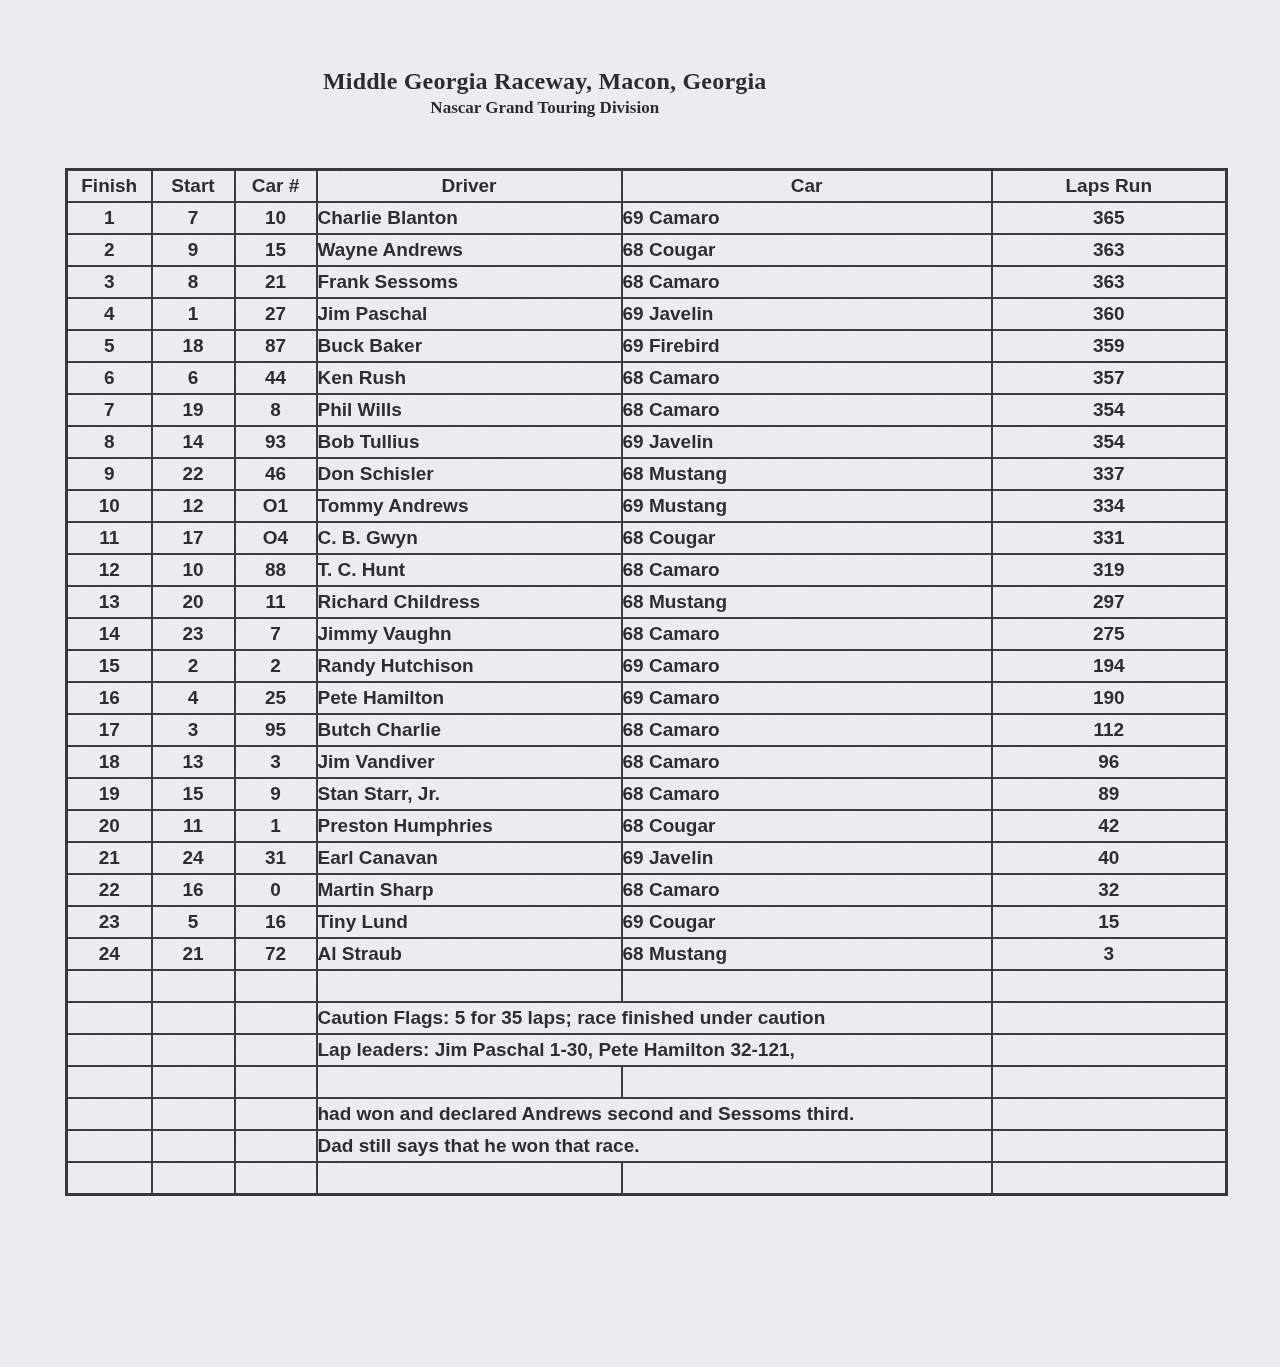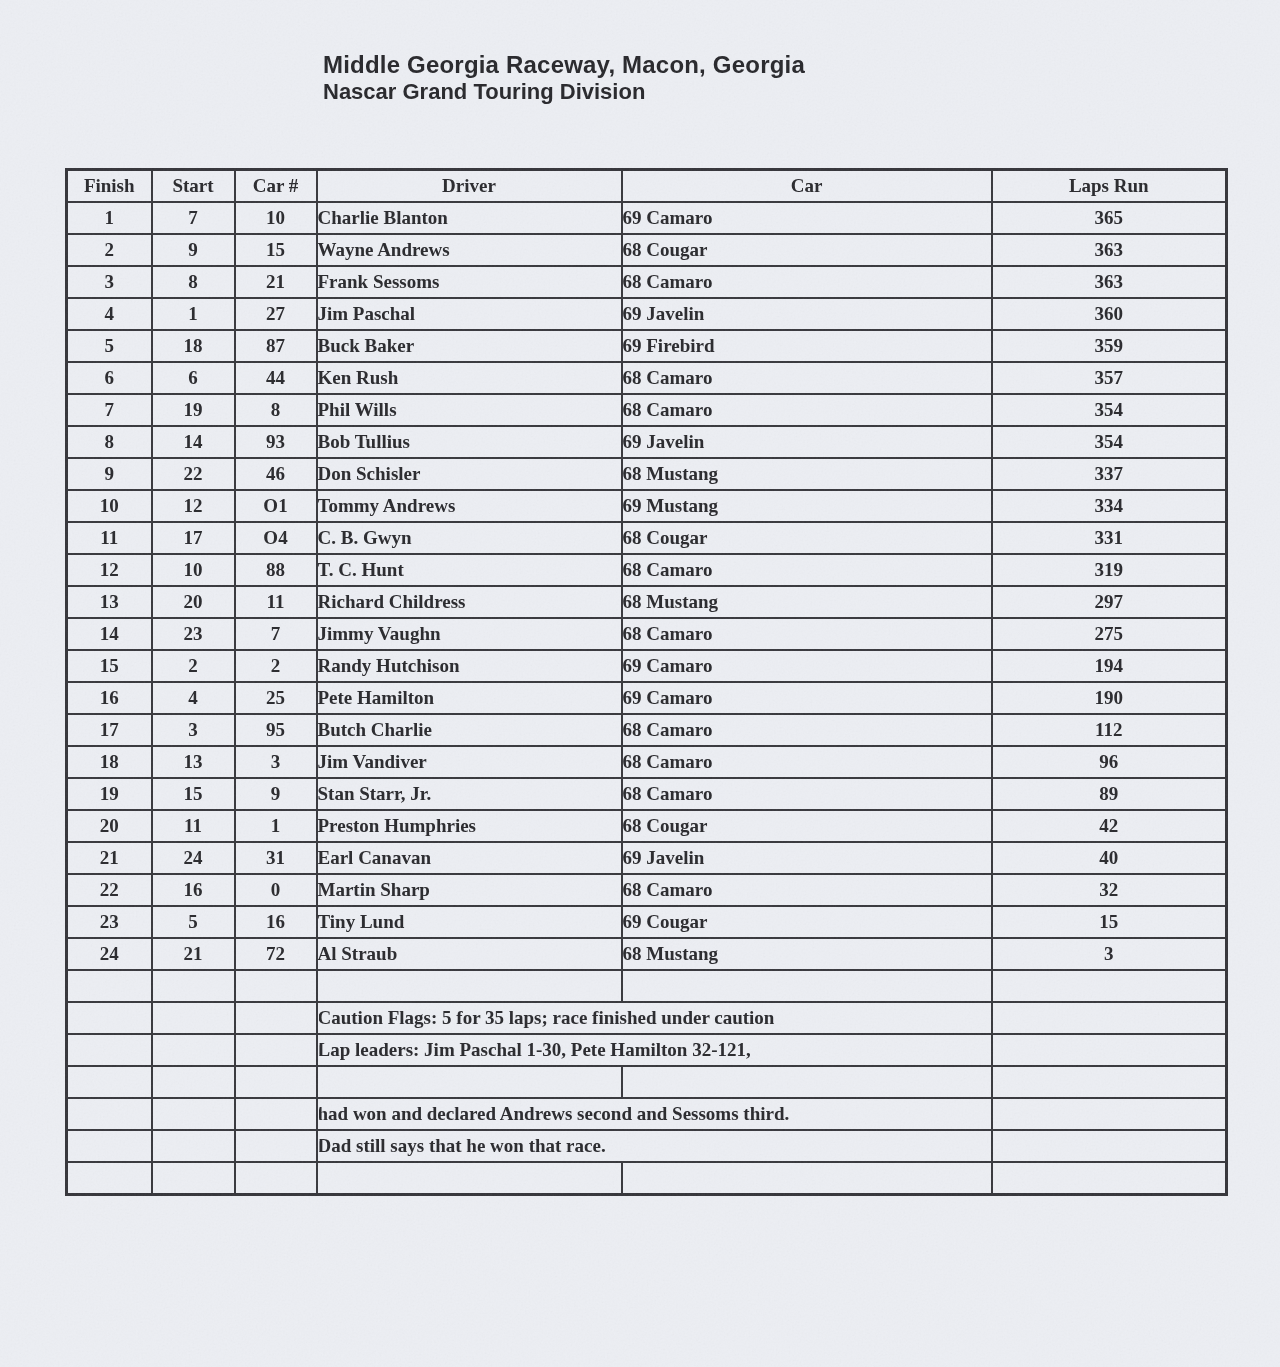--- a/index.html
+++ b/index.html
@@ -21,44 +21,45 @@
     position: absolute;
     top: 0; left: 0;
     width: 1280px;
     height: 1367px;
     z-index: 5;
     pointer-events: none;
   }
   .title-block {
     position: absolute;
     left: 323px;
-    top: 51px;
+    top: 67px;
     z-index: 2;
+    font-family: Liberation Serif, serif;
   }
   .page-title {
     font-size: 24px;
     line-height: 28px;
     letter-spacing: 0.2px;
     white-space: pre;
   }
   .subtitle {
-    font-size: 22px;
+    font-size: 17px;
     line-height: 26px;
     white-space: pre;
+    text-align: center;
   }
   table.results {
     position: absolute;
     left: 65px;
     top: 168px;
     width: 1160px;
     z-index: 2;
     border-collapse: collapse;
     table-layout: fixed;
     border: 3px solid #35353a;
-    font-family: Liberation Serif, serif;
   }
   table.results th,
   table.results td {
     border: 2px solid #38383d;
     height: 30px;
     padding: 0;
     font-size: 19px;
     font-weight: bold;
     color: #2a2a2e;
     overflow: hidden;
@@ -66,21 +67,20 @@
   }
   table.results th { text-align: center; }
   td.num { text-align: center; }
   td.text {
     text-align: left;
     padding-left: 8px;
   }
   td.note {
     text-align: left;
     padding-left: 8px;
-    border-radius: 12px;
   }
 </style>
 </head>
 <body>
 
 <div class="page">
 
   <header class="title-block">
     <div class="page-title">Middle Georgia Raceway, Macon, Georgia</div>
     <div class="subtitle">Nascar Grand Touring Division</div>

